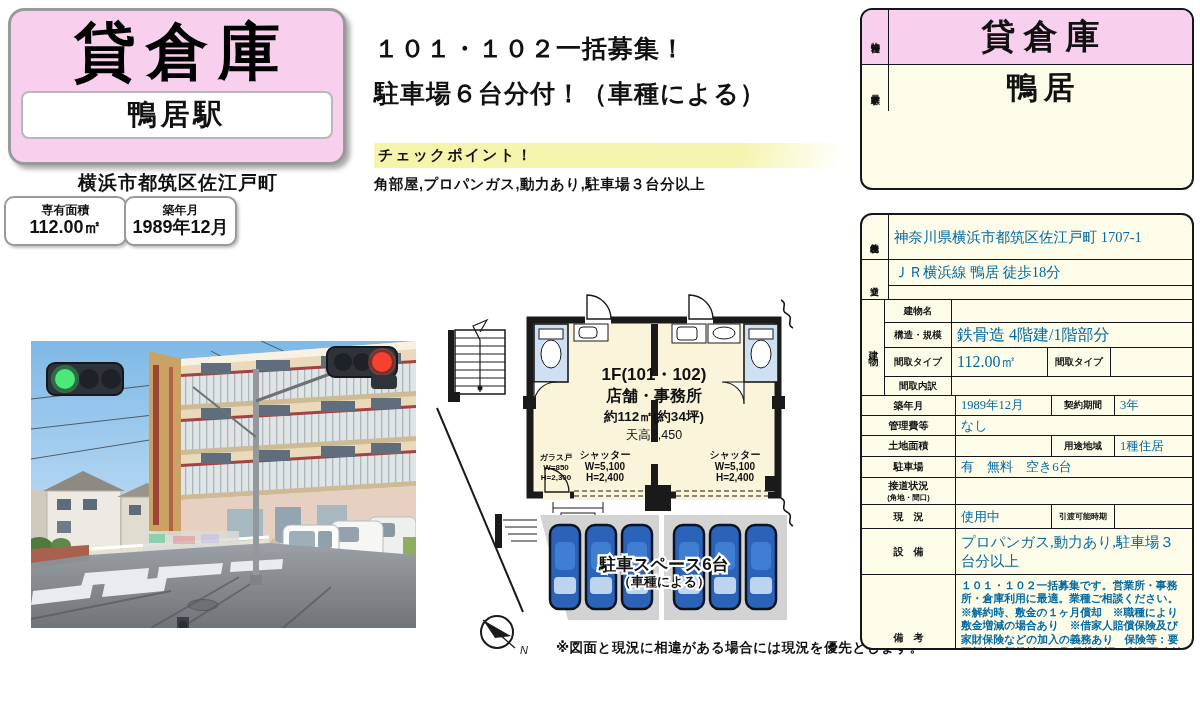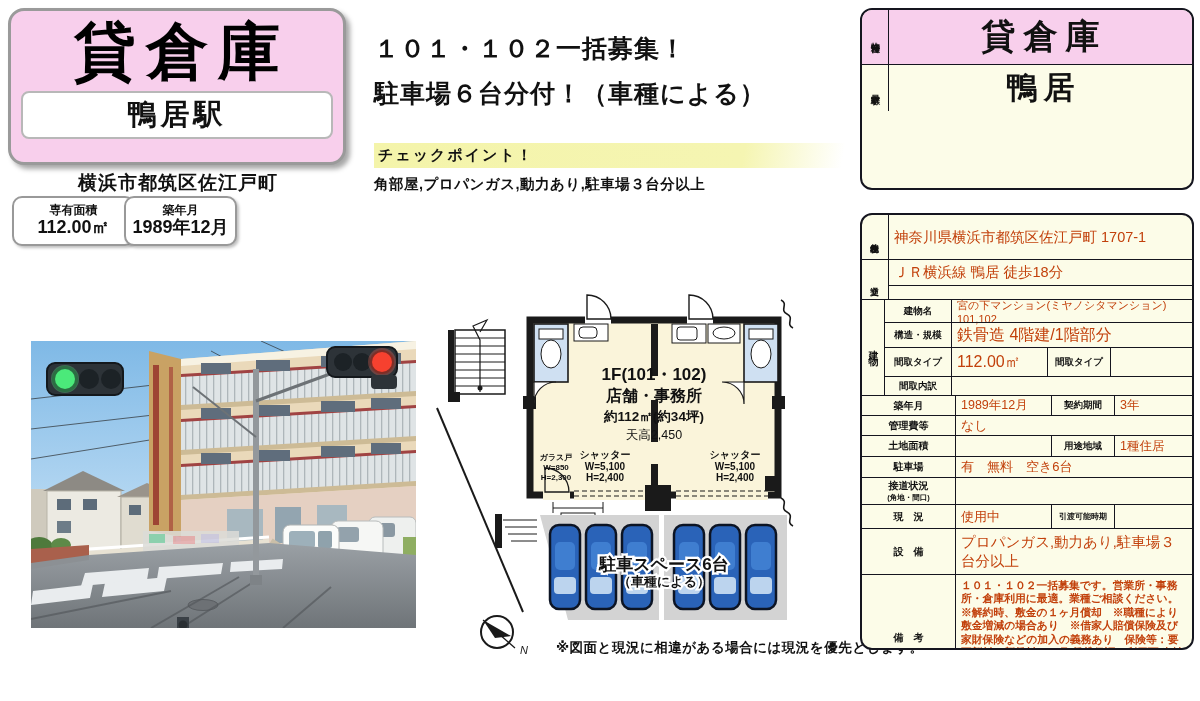--- a/index.html
+++ b/index.html
@@ -14,21 +14,21 @@
   .title-main{font-size:62px;font-weight:bold;letter-spacing:10px;line-height:1;
     margin-top:10px;color:#000;text-indent:10px;}
   .station-box{background:#fff;border:2px solid #b8b8b8;border-radius:8px;
     width:308px;height:44px;margin-top:8px;display:flex;align-items:center;justify-content:center;}
   .station-box span{font-size:29px;font-weight:bold;letter-spacing:4px;}
   .address{position:absolute;left:8px;top:170px;width:340px;text-align:center;
     font-size:19px;font-weight:bold;letter-spacing:1px;}
   .chip{position:absolute;top:196px;background:#fff;border:2px solid #999;
     border-radius:10px;box-shadow:2px 2px 3px rgba(0,0,0,.25);
     display:flex;flex-direction:column;align-items:center;justify-content:center;box-sizing:border-box;}
-  .chip.c1{left:12px;width:123px;height:50px;}
+  .chip.c1{left:4px;width:123px;height:50px;}
   .chip.c2{left:124px;width:113px;height:50px;}
   .chip .lab{font-size:12px;font-weight:bold;line-height:1.2;}
   .chip .val{font-size:18px;font-weight:bold;line-height:1.2;}
 
   
   .headline{position:absolute;left:374px;top:26px;width:480px;}
   .headline div{font-size:25px;font-weight:bold;line-height:45px;letter-spacing:1px;white-space:nowrap;}
   .cp-band{position:absolute;left:374px;top:143px;width:472px;height:25px;
     background:linear-gradient(100deg,#f4f4aa 0%,#f5f5b2 78%,#ffffff 99%);
     display:flex;align-items:center;}
@@ -41,21 +41,21 @@
   .plan-note{position:absolute;left:556px;top:639px;font-size:13.5px;font-weight:bold;letter-spacing:.5px;}
 
   
   .tbl{position:absolute;left:860px;width:334px;box-sizing:border-box;
     border:2.5px solid #15151f;border-radius:12px;background:#fcfce8;overflow:hidden;}
   .vlab{writing-mode:vertical-rl;text-orientation:upright;display:flex;align-items:center;justify-content:center;
     font-weight:bold;flex:0 0 auto;border-right:1.6px solid #15151f;box-sizing:border-box;
     letter-spacing:1px;}
   .hlab{display:flex;align-items:center;justify-content:center;font-weight:bold;
     border-right:1.6px solid #15151f;box-sizing:border-box;text-align:center;}
-  .serif{font-family:Liberation Sans, sans-serif;color:#c2410c;}
+  .serif{font-family:Liberation Serif, serif;color:#0369a1;}
 
   
   .summary{top:8px;height:182px;}
   .srow{display:flex;border-top:1.6px solid #15151f;box-sizing:border-box;}
   .srow:first-child{border-top:none;}
   .srow .vlab{width:27px;font-size:9px;}
   .pinkbg{background:#f8cfec;}
   .sval{flex:1;display:flex;align-items:center;justify-content:center;}
   .r1{height:54px;} .r1 .sval{font-size:34px;font-weight:bold;letter-spacing:8px;text-indent:8px;}
   .r2{height:47px;} .r2 .sval{font-size:31px;font-weight:bold;letter-spacing:6px;text-indent:6px;}
@@ -479,21 +479,20 @@
       <div class="stack">
         <div class="dval serif l1">ＪＲ横浜線 鴨居 徒歩18分</div>
         <div class="dval serif l2"></div>
       </div>
     </div>
     <div class="drow">
       <div class="vlab bld">建物</div>
       <div class="bgrid">
         <div class="brow b1">
           <div class="hlab slab">建物名</div>
-          <div class="dval serif lastcell">宮の下マンション(ミヤノシタマンション)　101,102</div>
         </div>
         <div class="brow b2">
           <div class="hlab slab">構造・規模</div>
           <div class="dval serif lastcell">鉄骨造 4階建/1階部分</div>
         </div>
         <div class="brow b3">
           <div class="hlab slab">間取タイプ</div>
           <div class="dval serif num">112.00㎡</div>
           <div class="hlab slab2">間取タイプ</div>
           <div class="dval serif lastcell"></div>

